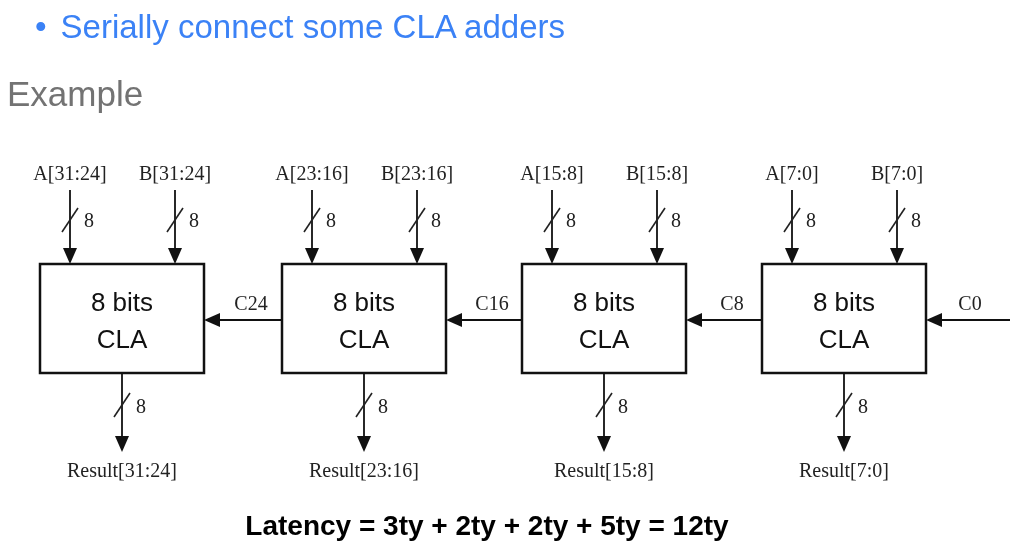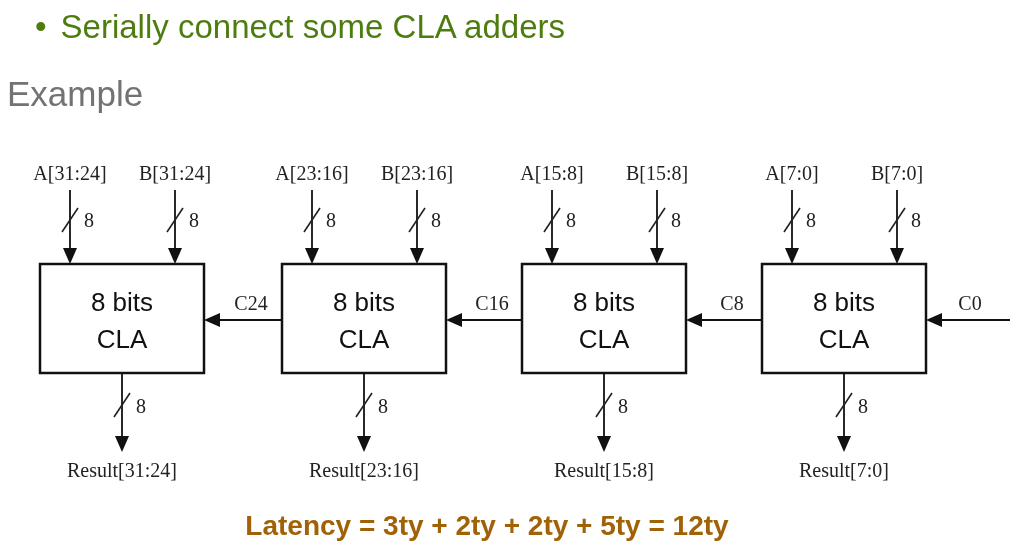--- a/index.html
+++ b/index.html
@@ -1,34 +1,34 @@
 <!DOCTYPE html>
 <html><head>
 <meta charset="utf-8">
 <style>
   html, body { margin: 0; padding: 0; background: #ffffff; }
   body { width: 1024px; height: 555px; position: relative; overflow: hidden; }
   .bullet-line {
     position: absolute; left: 35px; top: 8px;
-    font-family: "Liberation Sans", sans-serif; font-size: 33px; color: #4d7c0f;
+    font-family: "Liberation Sans", sans-serif; font-size: 33px; color: #3b82f6;
     white-space: nowrap;
   }
   .bullet-line .dot { display: inline-block; margin-right: 14px; }
   .heading {
     position: absolute; left: 7px; top: 74px;
     font-family: "Liberation Sans", sans-serif; font-size: 35px; color: #737373;
   }
   svg.diagram { position: absolute; left: 0; top: 0; }
   .sig { font-family: "Liberation Serif", serif; font-size: 20px; fill: #222; }
   .width-lbl { font-family: "Liberation Serif", serif; font-size: 20px; fill: #222; }
   .box-lbl { font-family: "Liberation Sans", sans-serif; font-size: 26px; fill: #111; }
   .latency {
     position: absolute; left: 0; width: 1024px; top: 510px; text-align: center;
     font-family: "Liberation Sans", sans-serif; font-weight: bold; font-size: 28px;
-    color: #a16207; padding-left: 0px;
+    color: #000000; padding-left: 0px;
   }
   .latency span { position: relative; left: -25px; }
 </style>
 </head>
 <body>
 
 <div class="bullet-line">
   <span class="dot">•</span><span>Serially connect some CLA adders</span>
 </div>
 

